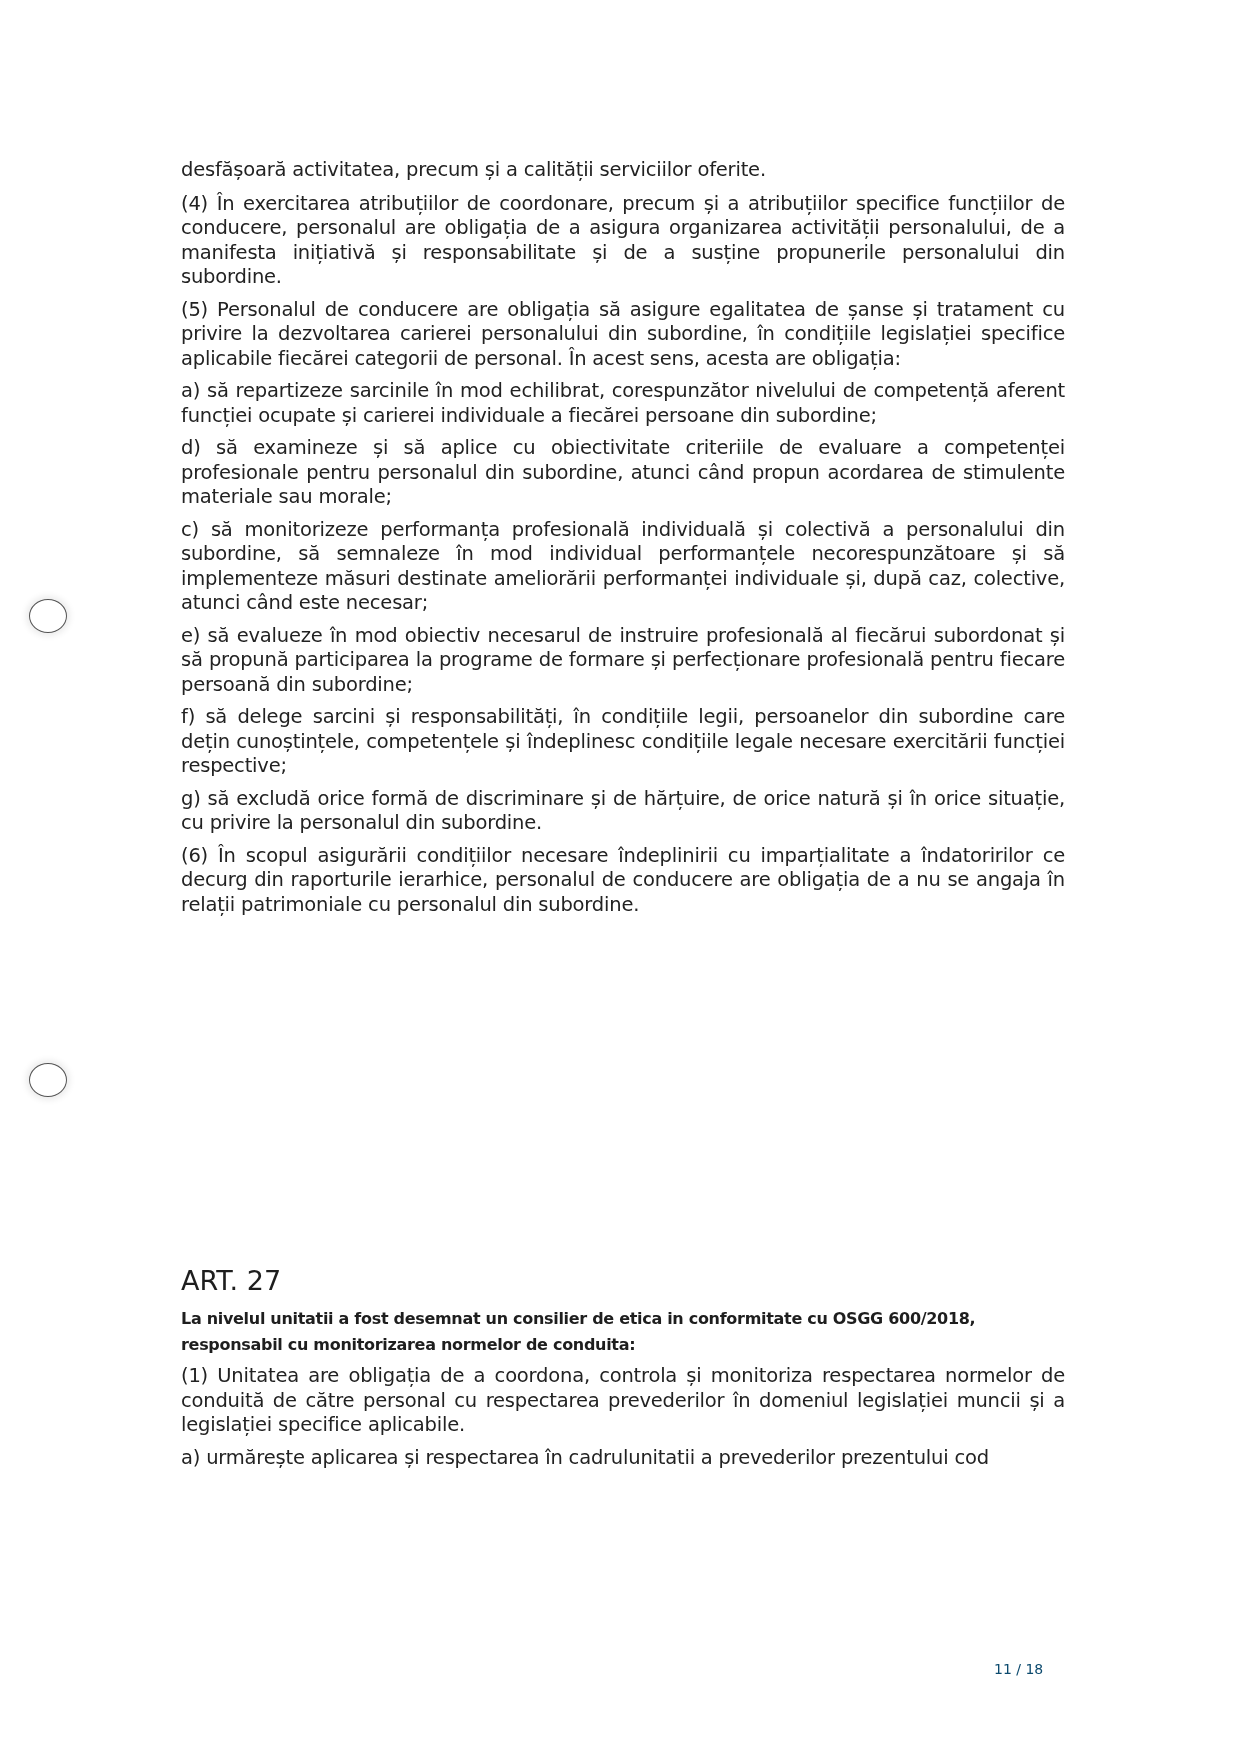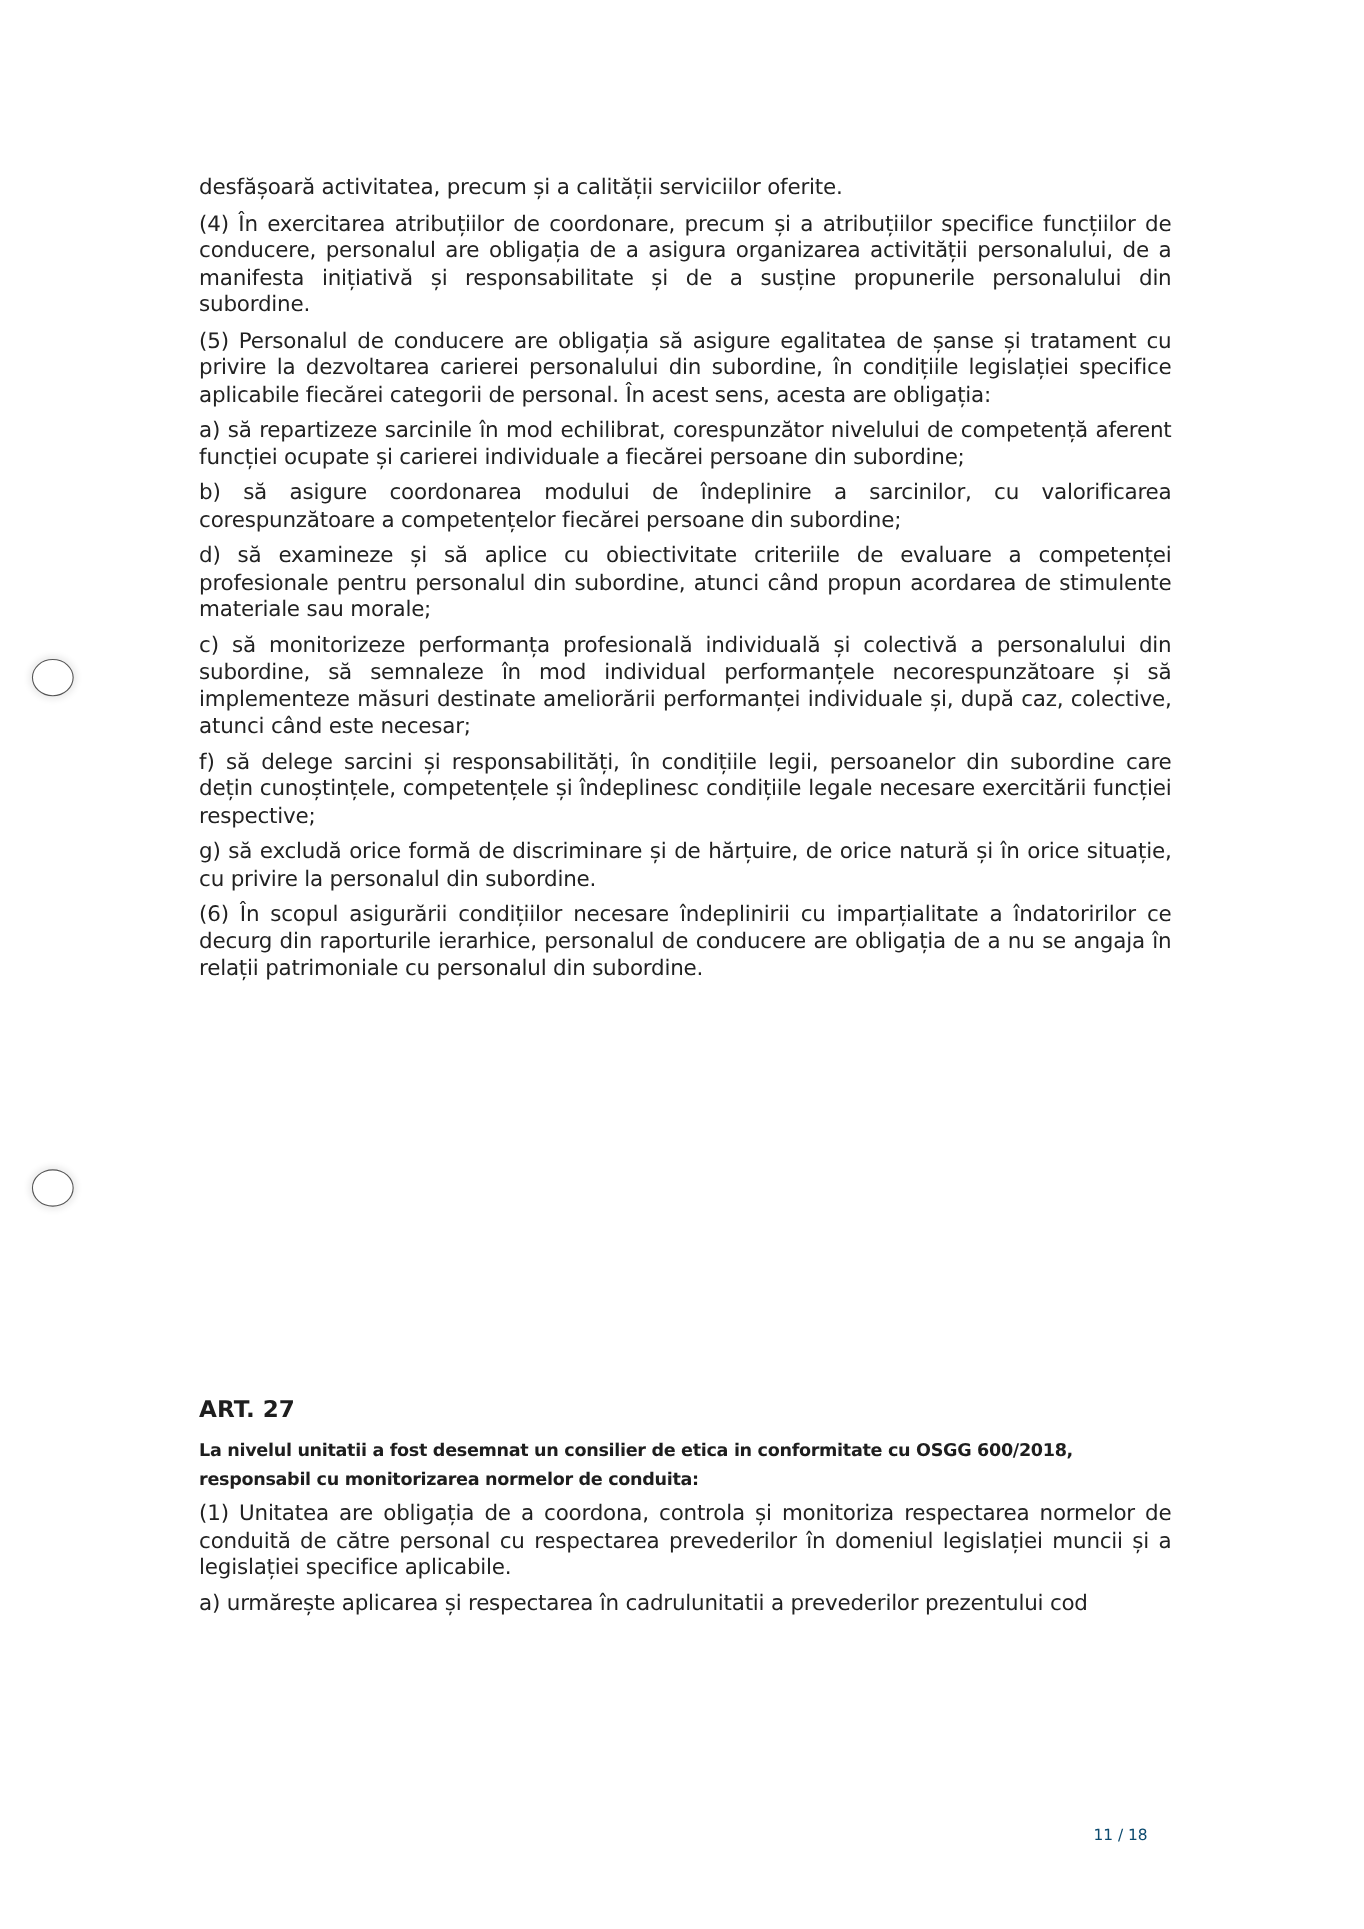--- a/index.html
+++ b/index.html
@@ -5,21 +5,21 @@
   html, body { margin: 0; padding: 0; background: #ffffff; }
   body { width: 1240px; height: 1754px; position: relative; overflow: hidden;
          font-family: "DejaVu Sans", "Liberation Sans", sans-serif; color: #222222; }
   .page { position: absolute; left: 181px; top: 158px; width: 884px; }
   .p { font-size: 19.5px; line-height: 24.5px; text-align: justify; margin: 0 0 8px 0;
        letter-spacing: -0.2px; }
   .p.first { margin-bottom: 9px; }
   .chapter { font-family: "DejaVu Sans", sans-serif; font-weight: bold; font-size: 28px;
              line-height: 37px; text-align: center; margin: 0; letter-spacing: -0.6px;
              position: absolute; left: 0; width: 884px; top: 1003px; color: #1e1e1e; }
-  .art { font-weight: bold; font-size: 21px; line-height: 26px; position: absolute;
+  .art { font-weight: normal; font-size: 27px; line-height: 26px; position: absolute;
          left: 0; top: 1110px; margin: 0; color: #1e1e1e; }
   .lead { font-weight: bold; font-size: 16px; line-height: 26px; position: absolute;
           left: 0; top: 1148px; width: 884px; margin: 0; color: #1e1e1e; letter-spacing: -0.3px; }
   .art-body { position: absolute; left: 0; top: 1206px; width: 884px; }
   .page-number { position: absolute; left: 994px; top: 1661px; font-size: 14px;
                  color: #0c4a6e; font-family: "DejaVu Sans", sans-serif; }
   .punch-hole { position: absolute; width: 36px; height: 32px; border-radius: 50%;
                 border: 1.5px solid #555555; background: #ffffff;
                 box-shadow: 0 0 6px 3px rgba(0,0,0,0.08); }
   .hole-1 { left: 29px; top: 599px; }
@@ -29,23 +29,23 @@
 <body>
 
 <div class="punch-hole hole-1"></div>
 <div class="punch-hole hole-2"></div>
 
 <div class="page">
   <p class="p first">desfășoară activitatea, precum și a calității serviciilor oferite.</p>
   <p class="p">(4) În exercitarea atribuțiilor de coordonare, precum și a atribuțiilor specifice funcțiilor de conducere, personalul are obligația de a asigura organizarea activității personalului, de a manifesta inițiativă și responsabilitate și de a susține propunerile personalului din subordine.</p>
   <p class="p">(5) Personalul de conducere are obligația să asigure egalitatea de șanse și tratament cu privire la dezvoltarea carierei personalului din subordine, în condițiile legislației specifice aplicabile fiecărei categorii de personal. În acest sens, acesta are obligația:</p>
   <p class="p">a) să repartizeze sarcinile în mod echilibrat, corespunzător nivelului de competență aferent funcției ocupate și carierei individuale a fiecărei persoane din subordine;</p>
-  <p class="p">b) să asigure coordonarea modului de îndeplinire a sarcinilor, cu valorificarea corespunzătoare a competențelor fiecărei persoane din subordine;</p>
   <p class="p">d) să examineze și să aplice cu obiectivitate criteriile de evaluare a competenței profesionale pentru personalul din subordine, atunci când propun acordarea de stimulente materiale sau morale;</p>
   <p class="p">c) să monitorizeze performanța profesională individuală și colectivă a personalului din subordine, să semnaleze în mod individual performanțele necorespunzătoare și să implementeze măsuri destinate ameliorării performanței individuale și, după caz, colective, atunci când este necesar;</p>
+  <p class="p">e) să evalueze în mod obiectiv necesarul de instruire profesională al fiecărui subordonat și să propună participarea la programe de formare și perfecționare profesională pentru fiecare persoană din subordine;</p>
   <p class="p">f) să delege sarcini și responsabilități, în condițiile legii, persoanelor din subordine care dețin cunoștințele, competențele și îndeplinesc condițiile legale necesare exercitării funcției respective;</p>
   <p class="p">g) să excludă orice formă de discriminare și de hărțuire, de orice natură și în orice situație, cu privire la personalul din subordine.</p>
   <p class="p">(6) În scopul asigurării condițiilor necesare îndeplinirii cu imparțialitate a îndatoririlor ce decurg din raporturile ierarhice, personalul de conducere are obligația de a nu se angaja în relații patrimoniale cu personalul din subordine.</p>
 
   <h3 class="art">ART. 27</h3>
   <p class="lead">La nivelul unitatii a fost desemnat un consilier de etica in conformitate cu OSGG 600/2018, responsabil cu monitorizarea normelor de conduita:</p>
 
   <div class="art-body">
     <p class="p">(1) Unitatea are obligația de a coordona, controla și monitoriza respectarea normelor de conduită de către personal cu respectarea prevederilor în domeniul legislației muncii și a legislației specifice aplicabile.</p>
     <p class="p">a) urmărește aplicarea și respectarea în cadrulunitatii a prevederilor prezentului cod</p>

